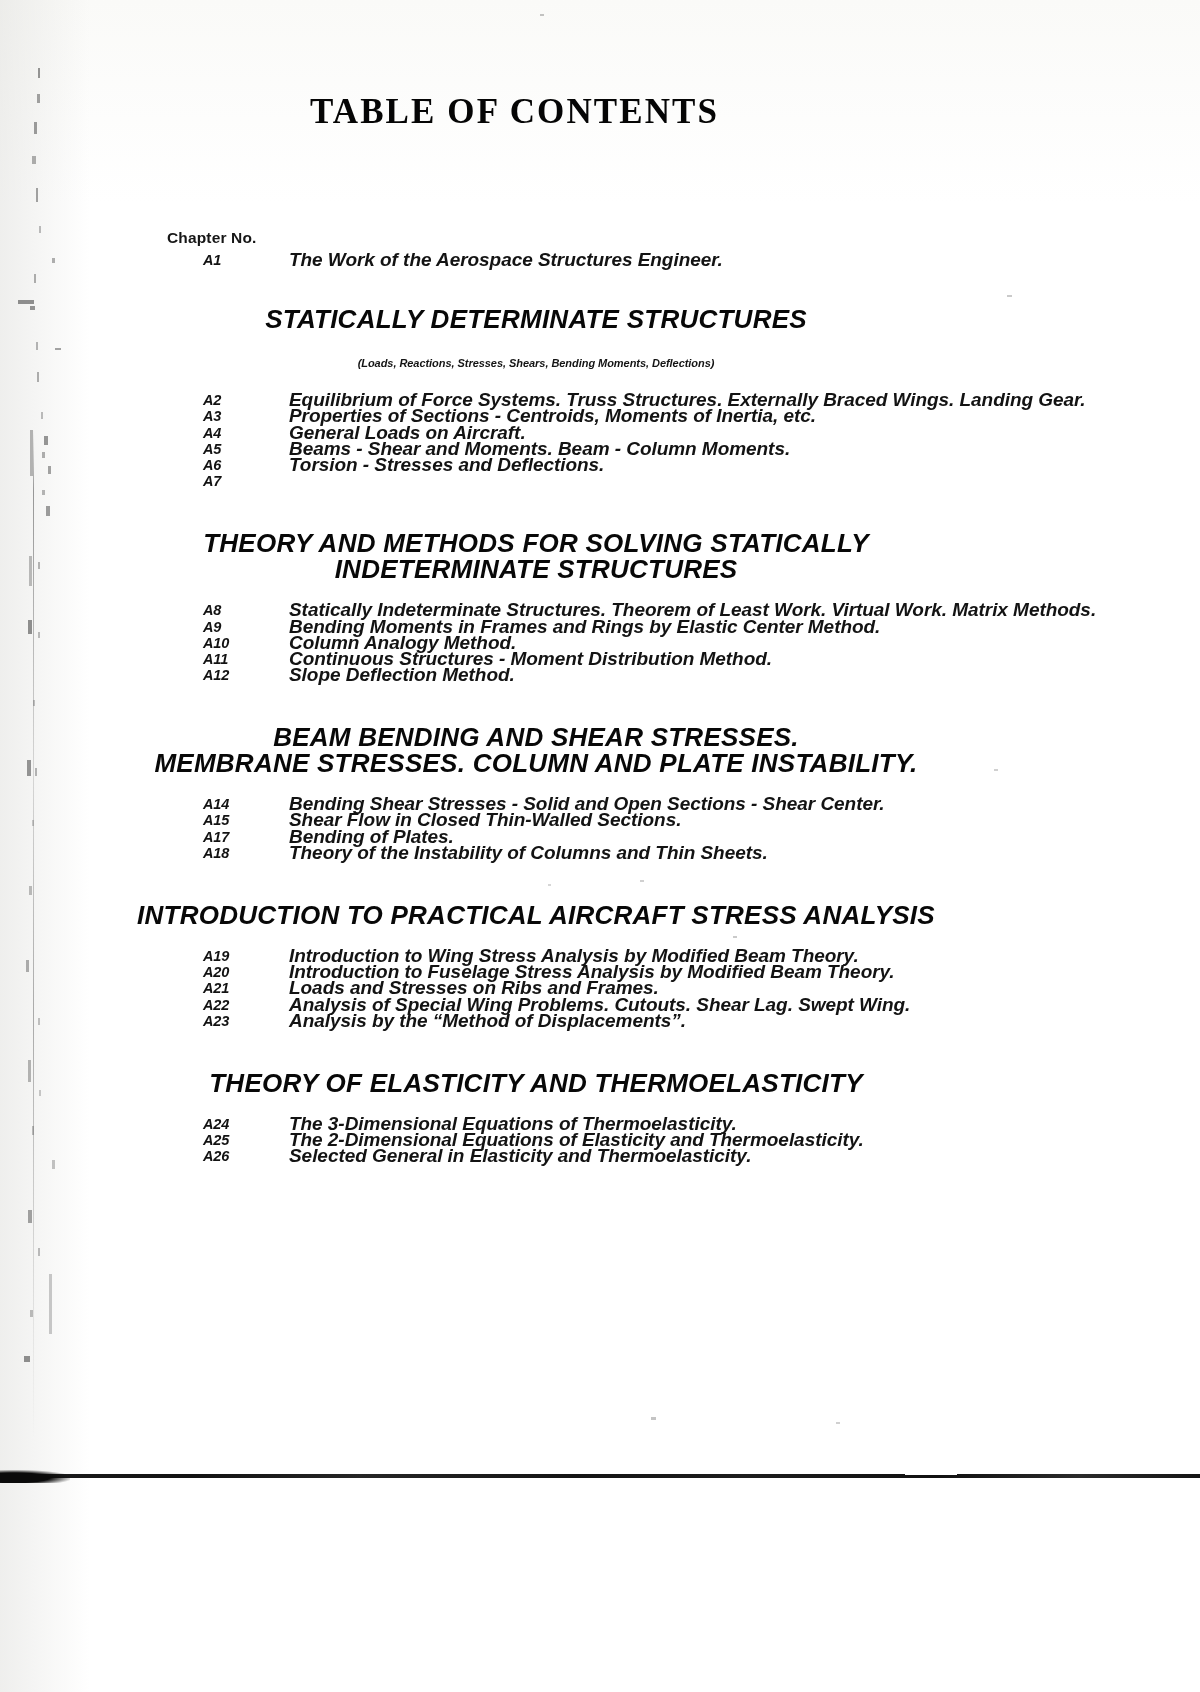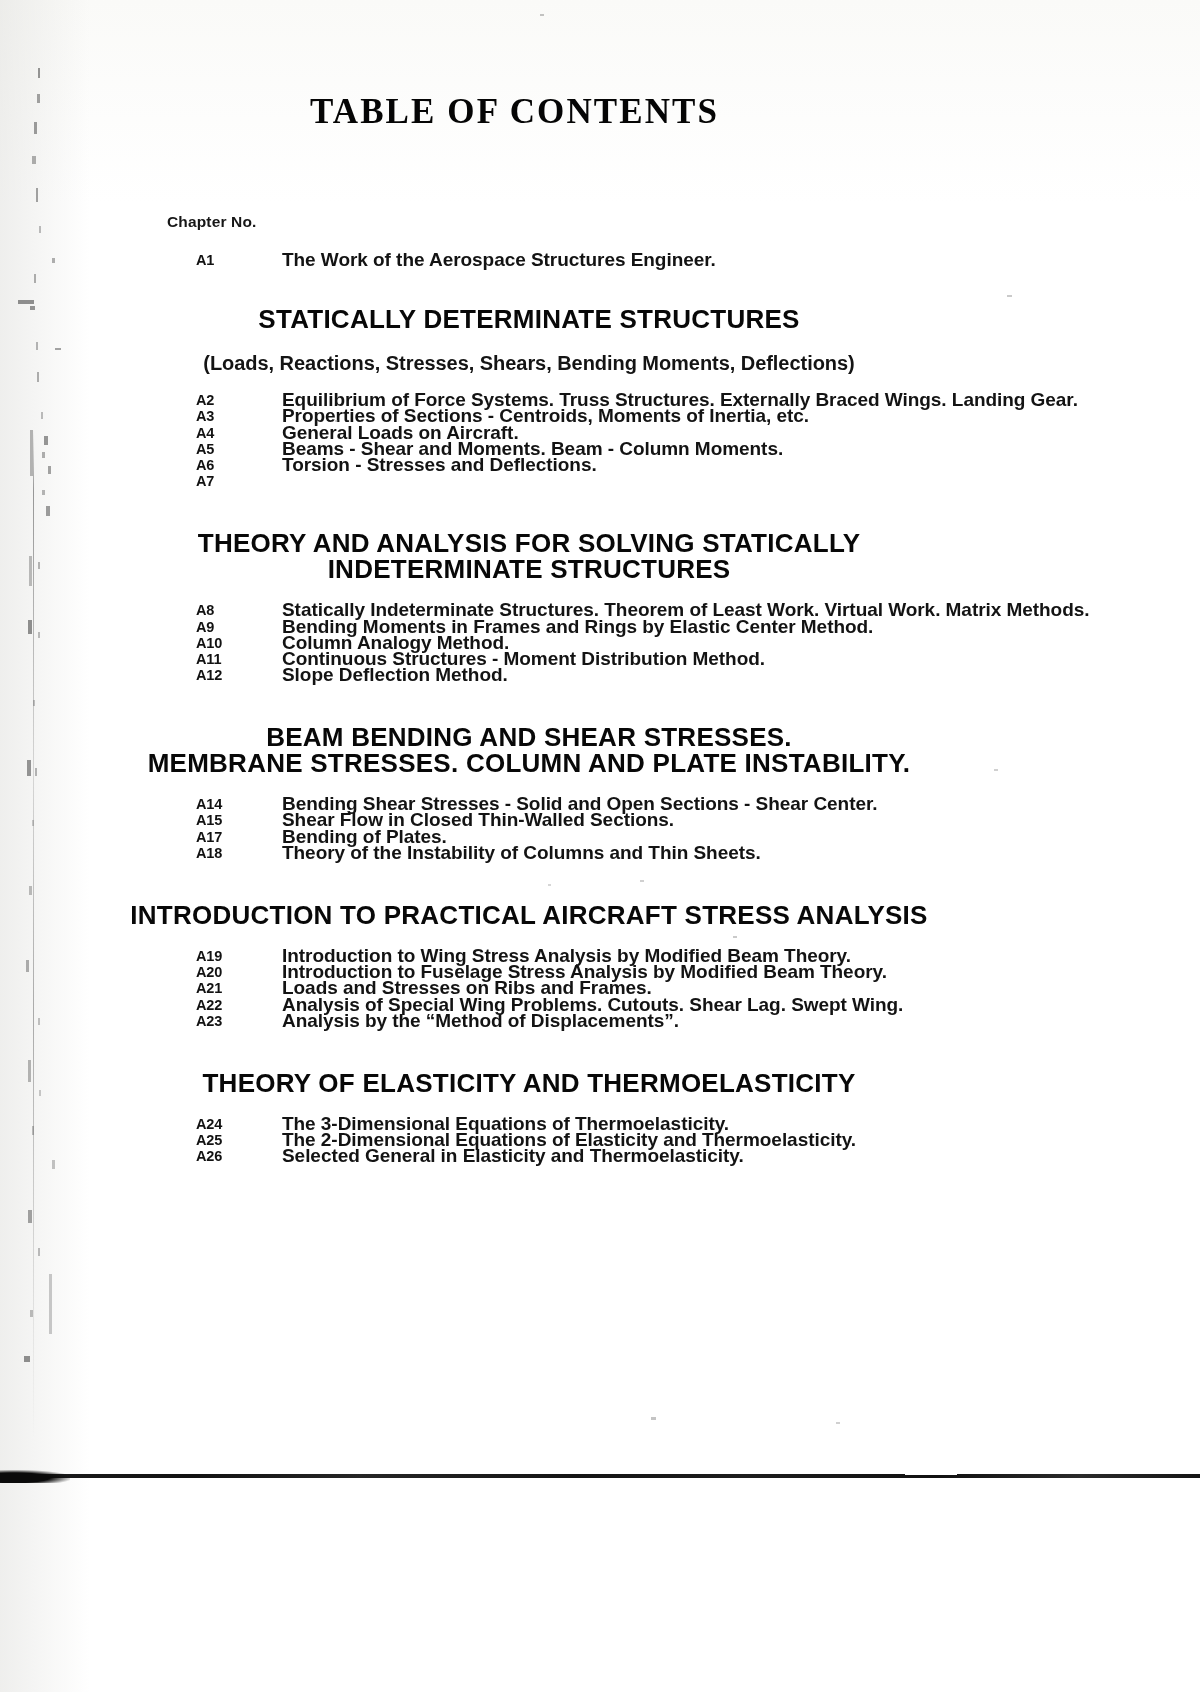--- a/index.html
+++ b/index.html
@@ -41,34 +41,35 @@
     font-family: "Liberation Serif", serif;
     font-weight: bold;
     font-size: 35px;
     letter-spacing: 2.1px;
     color: #050505;
   }
 
   
   #chapter-col-header {
     position: absolute;
-    top: 213px;
+    top: 229px;
     left: 167px;
     font-size: 15.5px;
     font-weight: bold;
     letter-spacing: 0.15px;
     color: #161616;
   }
 
   
   #contents {
     position: absolute;
     top: 252px;
-    left: 5px;
+    left: 12px;
     width: 1048px;
+    font-style: italic;
   }
 
   .entry {
     position: relative;
     height: 16.2px;
     line-height: 16.2px;
     white-space: nowrap;
   }
   .entry .num {
     position: absolute;
@@ -95,21 +96,21 @@
     font-size: 26px;
     font-weight: bold;
     letter-spacing: 0.25px;
     color: #080808;
     line-height: 26px;
   }
   .section-head .line2 { display: block; }
 
   .section-sub {
     text-align: center;
-    font-size: 20px;
+    font-size: 11px;
     font-weight: bold;
     letter-spacing: -0.05px;
     color: #141414;
     line-height: 20px;
   }
 
   
   .gap-a1-head   { height: 38px; }
   .gap-head-sub  { height: 21px; }
   .gap-sub-list  { height: 19px; }
@@ -228,21 +229,21 @@
       </div>
       <div class="entry">
         <span class="num">A7</span>
       </div>
     </div>
 
     <div class="gap-list-head"></div>
 
     <div>
       <div class="section-head">
-        <span class="line1">THEORY AND ANALYSIS FOR SOLVING STATICALLY</span>
+        <span class="line1">THEORY AND METHODS FOR SOLVING STATICALLY</span>
         <span class="line2">INDETERMINATE STRUCTURES</span>
       </div>
       <div class="gap-head-list"></div>
       <div class="entry">
         <span class="num">A8</span>
         <span class="ttl">Statically Indeterminate Structures.  Theorem of Least Work.  Virtual Work.  Matrix Methods.</span>
       </div>
       <div class="entry">
         <span class="num">A9</span>
         <span class="ttl">Bending Moments in Frames and Rings by Elastic Center Method.</span>

